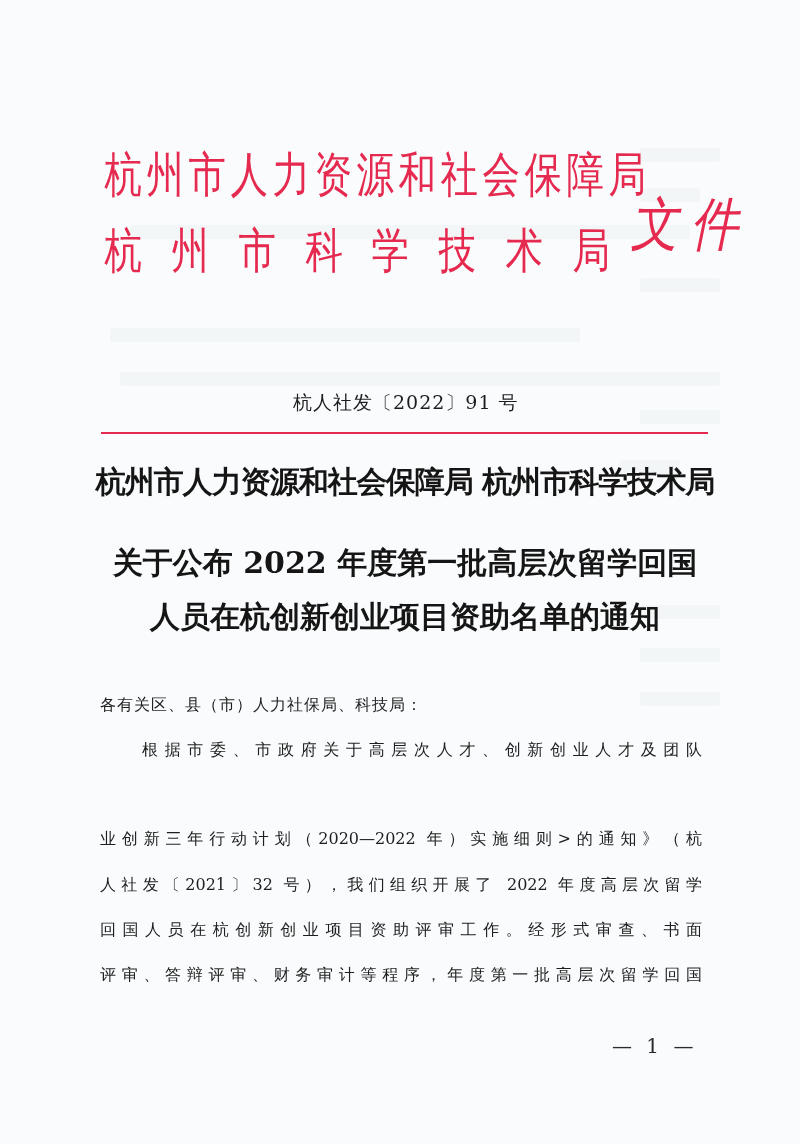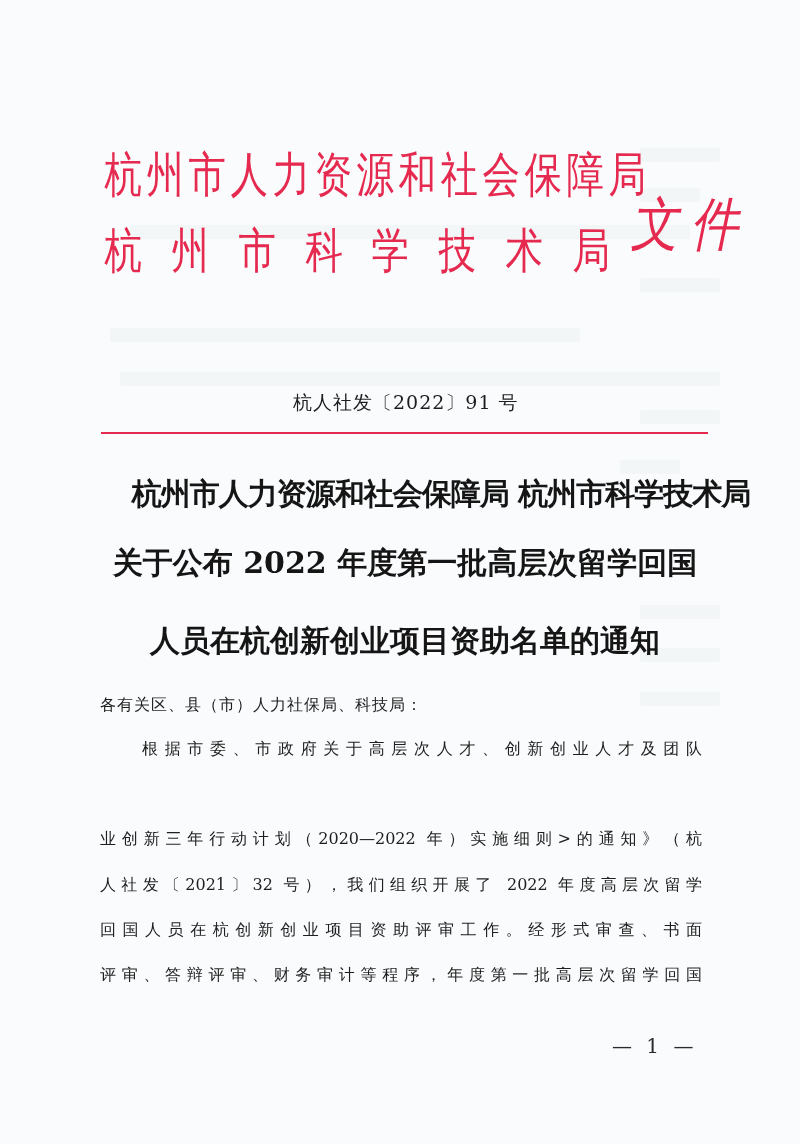--- a/index.html
+++ b/index.html
@@ -111,23 +111,23 @@
       left: 90px;
       width: 630px;
       text-align: center;
       font-family: "DejaVu Serif", "Liberation Serif", serif;
       font-weight: bold;
       font-size: 30px;
       line-height: 36px;
       color: #151515;
       white-space: nowrap;
     }
-    .heading.h1 { top: 476px; letter-spacing: -1px; margin-left: 36px; }
+    .heading.h1 { top: 464px; letter-spacing: -1px; }
     .heading.h2 { top: 545px; }
-    .heading.h3 { top: 599px; margin-top: 24px; }
+    .heading.h3 { top: 599px; }
 
     
     .body-line {
       position: absolute;
       left: 100px;
       width: 602px;
       font-family: "DejaVu Serif", "Liberation Serif", serif;
       font-size: 16px;
       line-height: 26px;
       color: #1e1e1e;
@@ -201,20 +201,20 @@
 
   <div class="docnum">杭人社发〔2022〕91 号</div>
   <div class="red-rule"></div>
 
   <div class="heading h1">杭州市人力资源和社会保障局 杭州市科学技术局</div>
   <div class="heading h2">关于公布 2022 年度第一批高层次留学回国</div>
   <div class="heading h3">人员在杭创新创业项目资助名单的通知</div>
 
   <div class="body-line salutation" style="top:692px;">各有关区、县（市）人力社保局、科技局：</div>
 
-  <div class="body-line indent" style="top:737px;font-family:Liberation Mono, monospace;">根据市委、市政府关于高层次人才、创新创业人才及团队</div>
+  <div class="body-line indent" style="top:737px;">根据市委、市政府关于高层次人才、创新创业人才及团队</div>
   <div class="body-line" style="top:826px;">业创新三年行动计划（2020—2022 年）实施细则&gt;的通知》（杭</div>
   <div class="body-line" style="top:872px;">人社发〔2021〕32 号），我们组织开展了 2022 年度高层次留学</div>
   <div class="body-line" style="top:917px;">回国人员在杭创新创业项目资助评审工作。经形式审查、书面</div>
   <div class="body-line" style="top:962px;">评审、答辩评审、财务审计等程序，年度第一批高层次留学回国</div>
 
   <div class="page-number">— 1 —</div>
 </div>
 
 </body></html>

